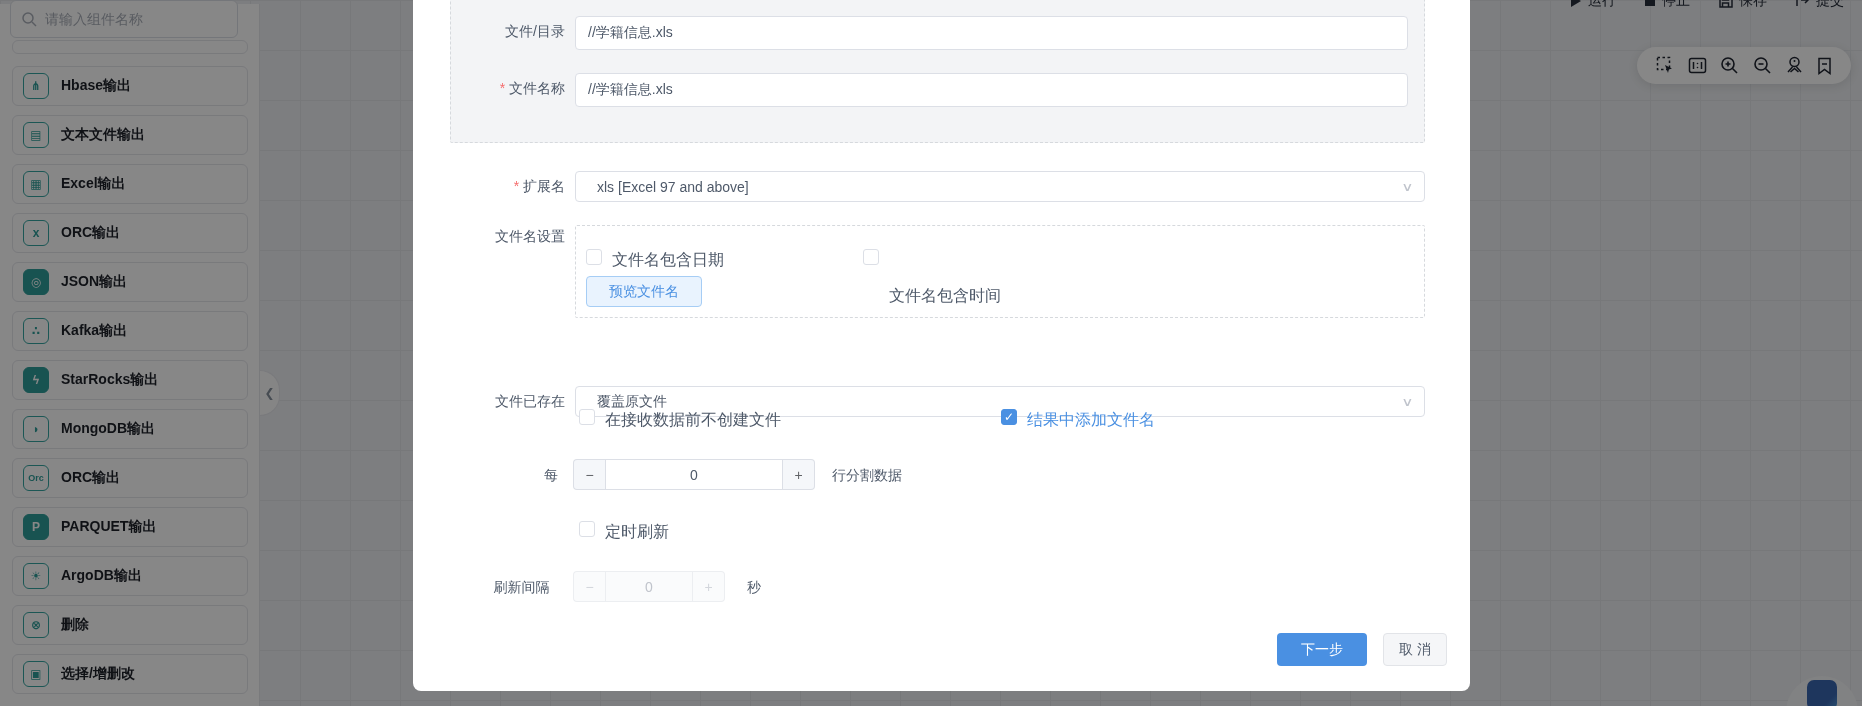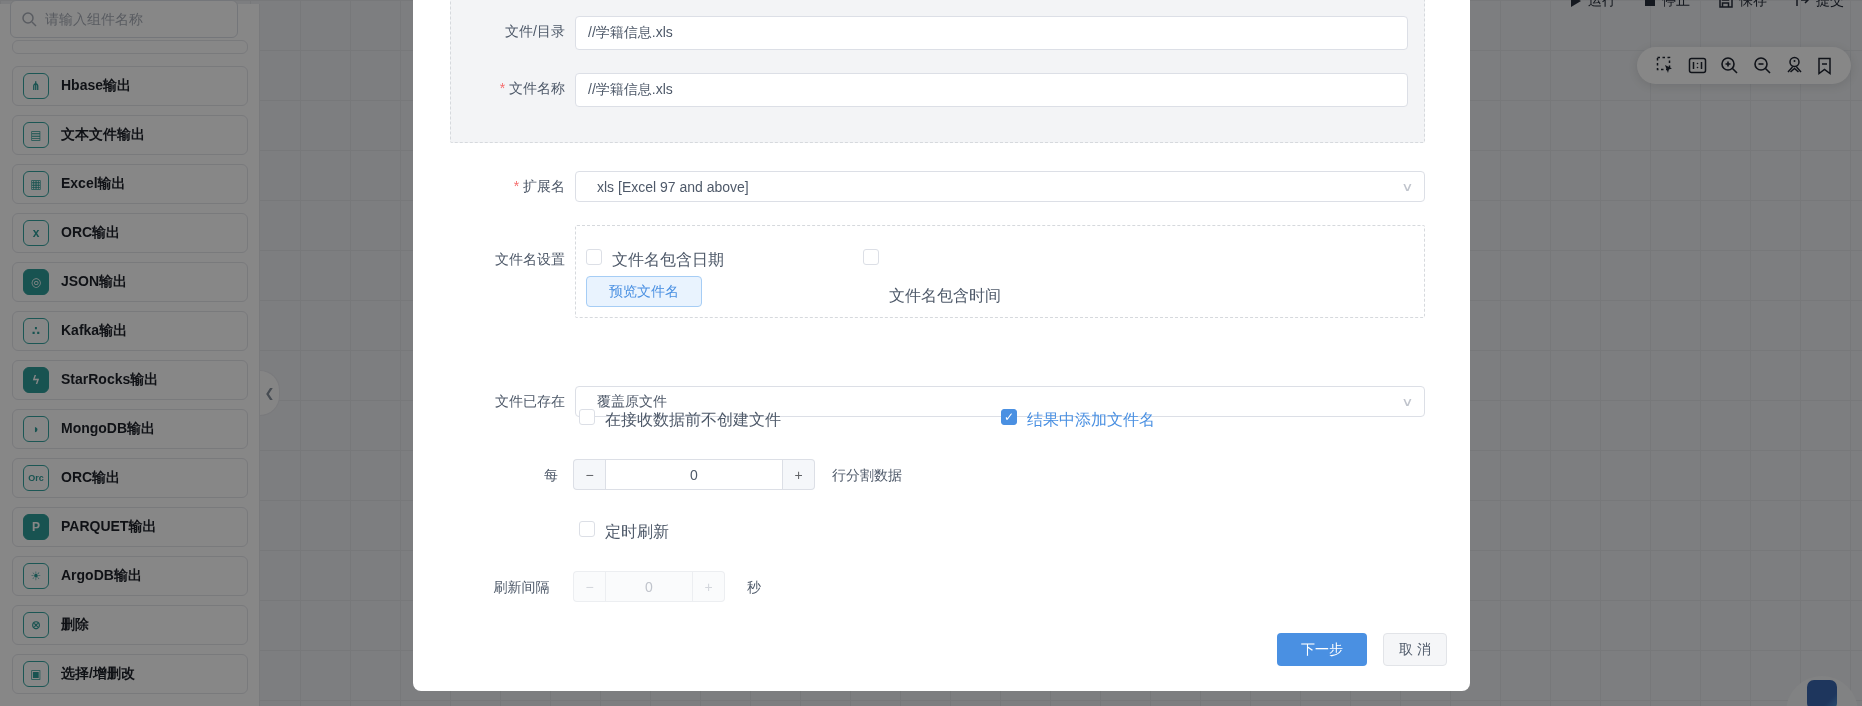--- a/index.html
+++ b/index.html
@@ -236,21 +236,21 @@
 
     <div class="fld-label req" style="top:120px;">文件名称</div>
     <input class="inp" style="left: 162px; top: 113px; width: 833px;" value="//学籍信息.xls">
 
     <div class="fld-label req" style="top:218px;">扩展名</div>
     <div class="sel" style="left:162px; top:211px; width:850px;">
       <span>xls [Excel 97 and above]</span>
       <span class="chev">∨</span>
     </div>
 
-    <div class="fld-label" style="top:291px;font-family:Liberation Serif, serif;">文件名设置</div>
+    <div class="fld-label" style="top:268px;font-family:Liberation Serif, serif;">文件名设置</div>
     <div class="dashed-box" style="left:162px; top:265px; width:850px; height:93px;">
       <span class="chk" style="left:10px; top:23px;"></span>
       <span class="chk-label" style="left:36px; top:24px;">文件名包含日期</span>
       <span class="chk" style="left:287px; top:23px;"></span>
       <span class="chk-label" style="left:313px; top:24px;margin-top:36px;">文件名包含时间</span>
       <button class="btn-preview" style="left:10px; top:50px;">预览文件名</button>
     </div>
 
     <div class="fld-label" style="top:433px;">文件已存在</div>
     <div class="sel" style="left:162px; top:426px; width:850px;">

